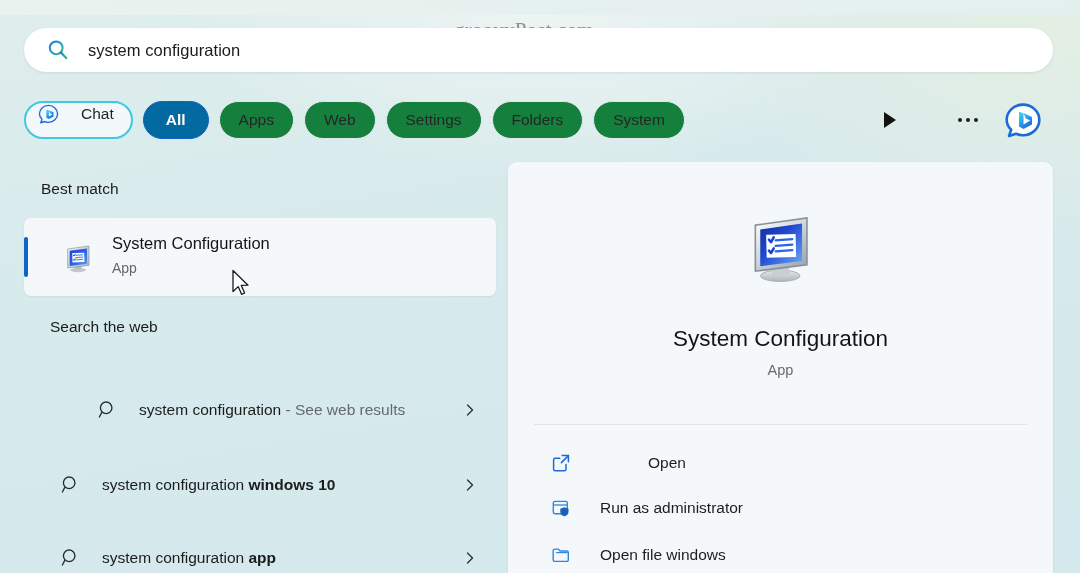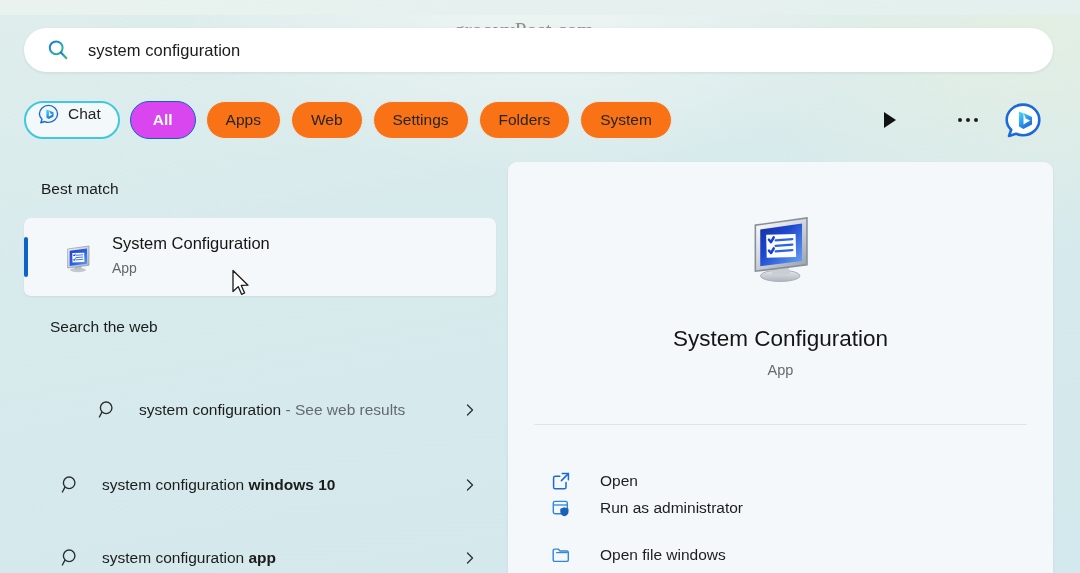--- a/index.html
+++ b/index.html
@@ -83,34 +83,34 @@
     gap: 10px;
   }
   .pill {
     height: 38px;
     border-radius: 19px;
     display: flex;
     align-items: center;
     padding: 0 19px;
     font-size: 15.5px;
     color: #252525;
-    background: #f97316;
+    background: #15803d;
     border: 1px solid #e2e8ea;
     white-space: nowrap;
     cursor: pointer;
   }
   .pill.chat {
     background: #f3f8fa;
     border: 2px solid #3fc8df;
     padding: 0 17px 12px 11px;
-    gap: 8px;
+    gap: 21px;
   }
   .pill.chat .bicon { width: 23px; height: 23px; display:block; flex:0 0 auto; }
   .pill.active {
-    background: #d946ef;
+    background: #0369a1;
     border-color: #0f62c8;
     color: #ffffff;
     font-weight: bold;
     padding: 0 22px;
   }
 
   #playbtn {
     position: absolute;
     left: 878px;
     top: 108px;
@@ -491,21 +491,21 @@
     <g stroke="#1b3fd6" stroke-width="1.6" fill="none" stroke-linecap="round" stroke-linejoin="round">
       <polyline points="16.4,19.4 17.7,20.9 19.4,17.9"></polyline>
       <polyline points="16.4,26.3 17.7,27.8 19.4,24.8"></polyline>
     </g>
   </svg>
 
   <div class="dtitle">System Configuration</div>
   <div class="dsub">App</div>
   <div class="divider"></div>
 
-  <div class="actionrow" style="top:296px;">
+  <div class="actionrow" style="top:278px;gap:48px;">
     <svg class="aicon" viewBox="0 0 20 20">
       <path d="M11.2 2.6h6.2v6.2" fill="none" stroke="#1a6ad8" stroke-width="1.5" stroke-linecap="round" stroke-linejoin="round"></path>
       <line x1="17.4" y1="2.6" x2="10.4" y2="9.6" stroke="#1a6ad8" stroke-width="1.5" stroke-linecap="round"></line>
       <path d="M15 11.6v4.6a1.6 1.6 0 0 1-1.6 1.6H4.2a1.6 1.6 0 0 1-1.6-1.6V6.9A1.6 1.6 0 0 1 4.2 5.3h4.6" fill="none" stroke="#1a6ad8" stroke-width="1.5" stroke-linecap="round" stroke-linejoin="round"></path>
     </svg>
     <span class="alabel">Open</span>
   </div>
 
   <div class="actionrow" style="top:323px;">
     <svg class="aicon" viewBox="0 0 20 20">

